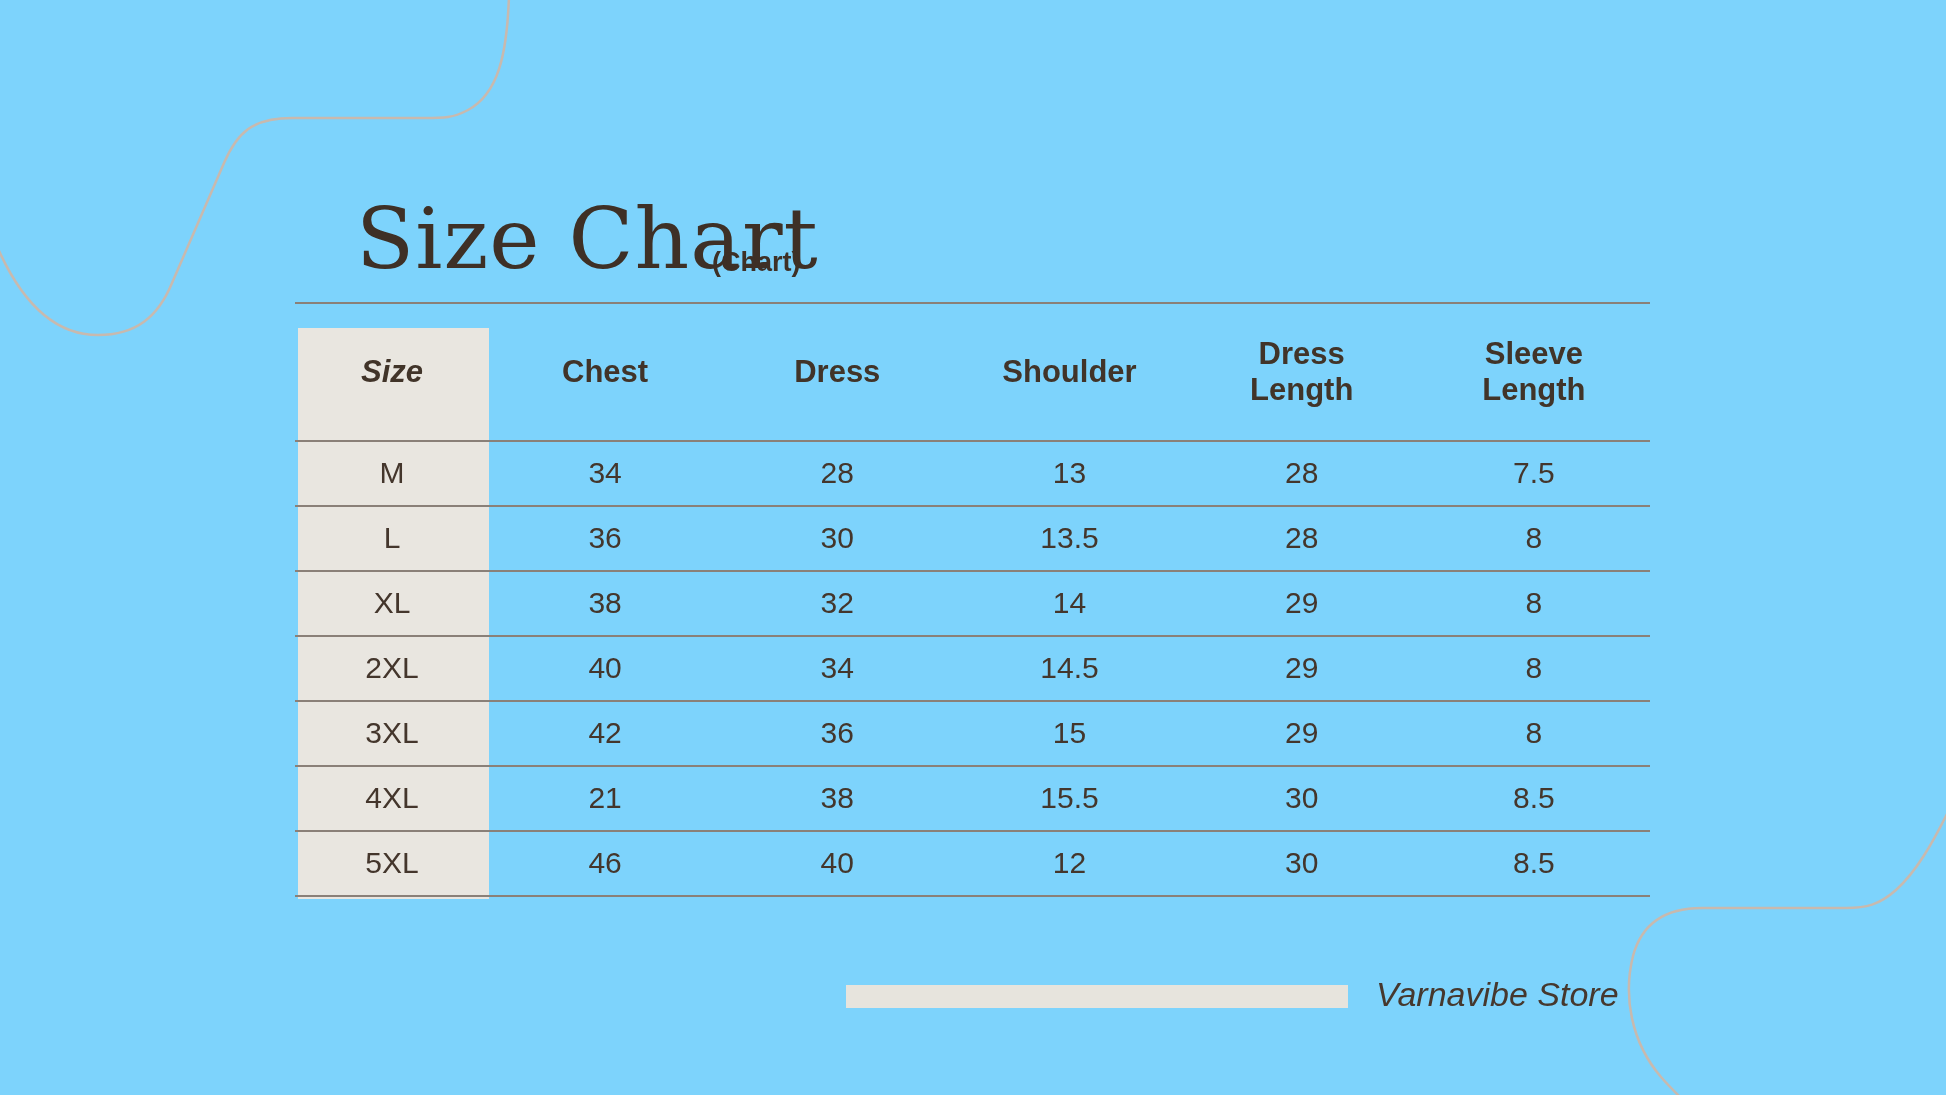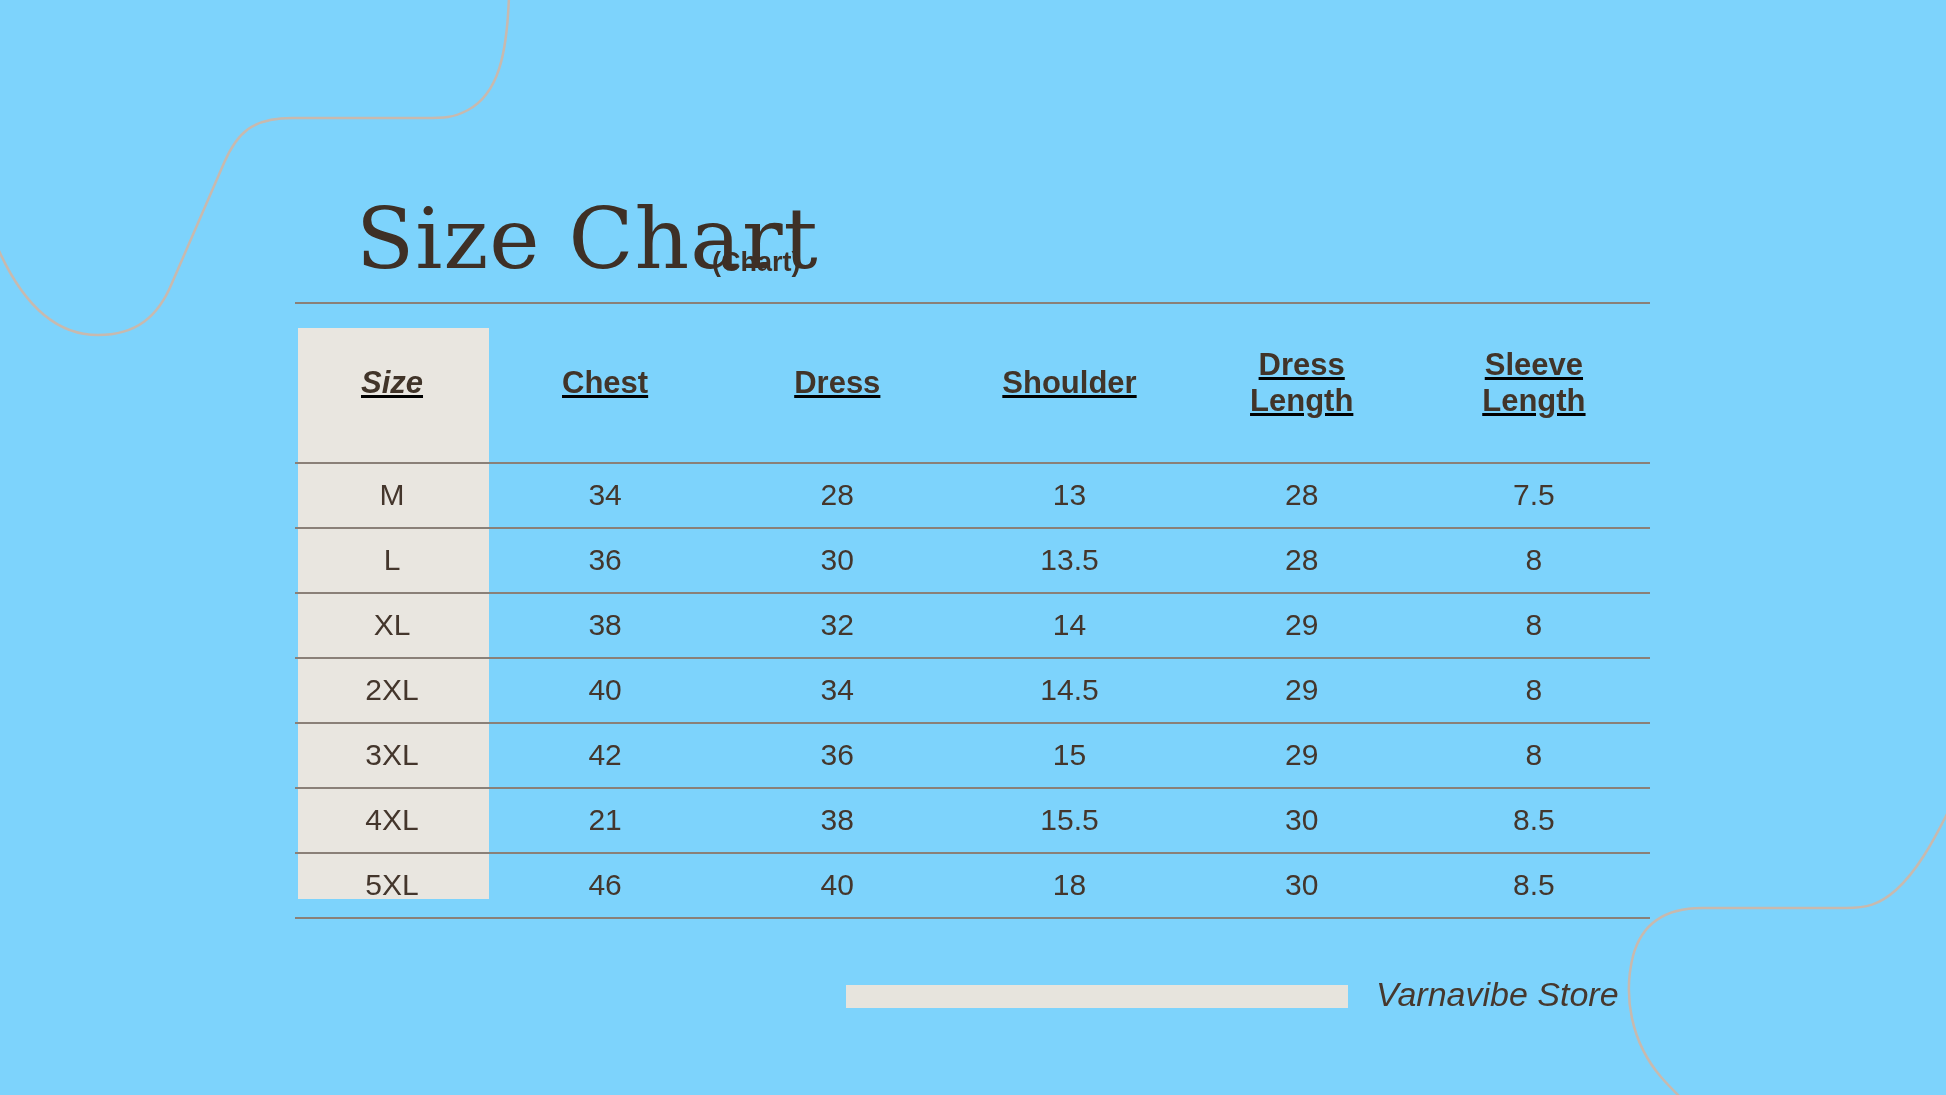--- a/index.html
+++ b/index.html
@@ -58,21 +58,21 @@
     z-index: 0;
   }
   .trow {
     position: relative;
     z-index: 1;
     display: grid;
     grid-template-columns: 194px repeat(5, 1fr);
     align-items: center;
     border-bottom: 2px solid #8a8078;
   }
-  .trow.header { height: 160px; text-decoration: underline; }
+  .trow.header { height: 138px; }
   .trow.body   { height: 65px; }
 
   .cell {
     text-align: center;
     color: #44362c;
     font-size: 30px;
     line-height: 1.15;
   }
   .hcell {
     font-weight: 700;
@@ -176,21 +176,21 @@
           <div class="cell">21</div>
           <div class="cell">38</div>
           <div class="cell">15.5</div>
           <div class="cell">30</div>
           <div class="cell">8.5</div>
         </div>
         <div class="trow body">
           <div class="cell">5XL</div>
           <div class="cell">46</div>
           <div class="cell">40</div>
-          <div class="cell">18</div>
+          <div class="cell">12</div>
           <div class="cell">30</div>
           <div class="cell">8.5</div>
         </div>
       </div>
   </div>
 
   <div class="footer-bar"></div>
   <div class="brand">Varnavibe Store</div>
 
 </div>

